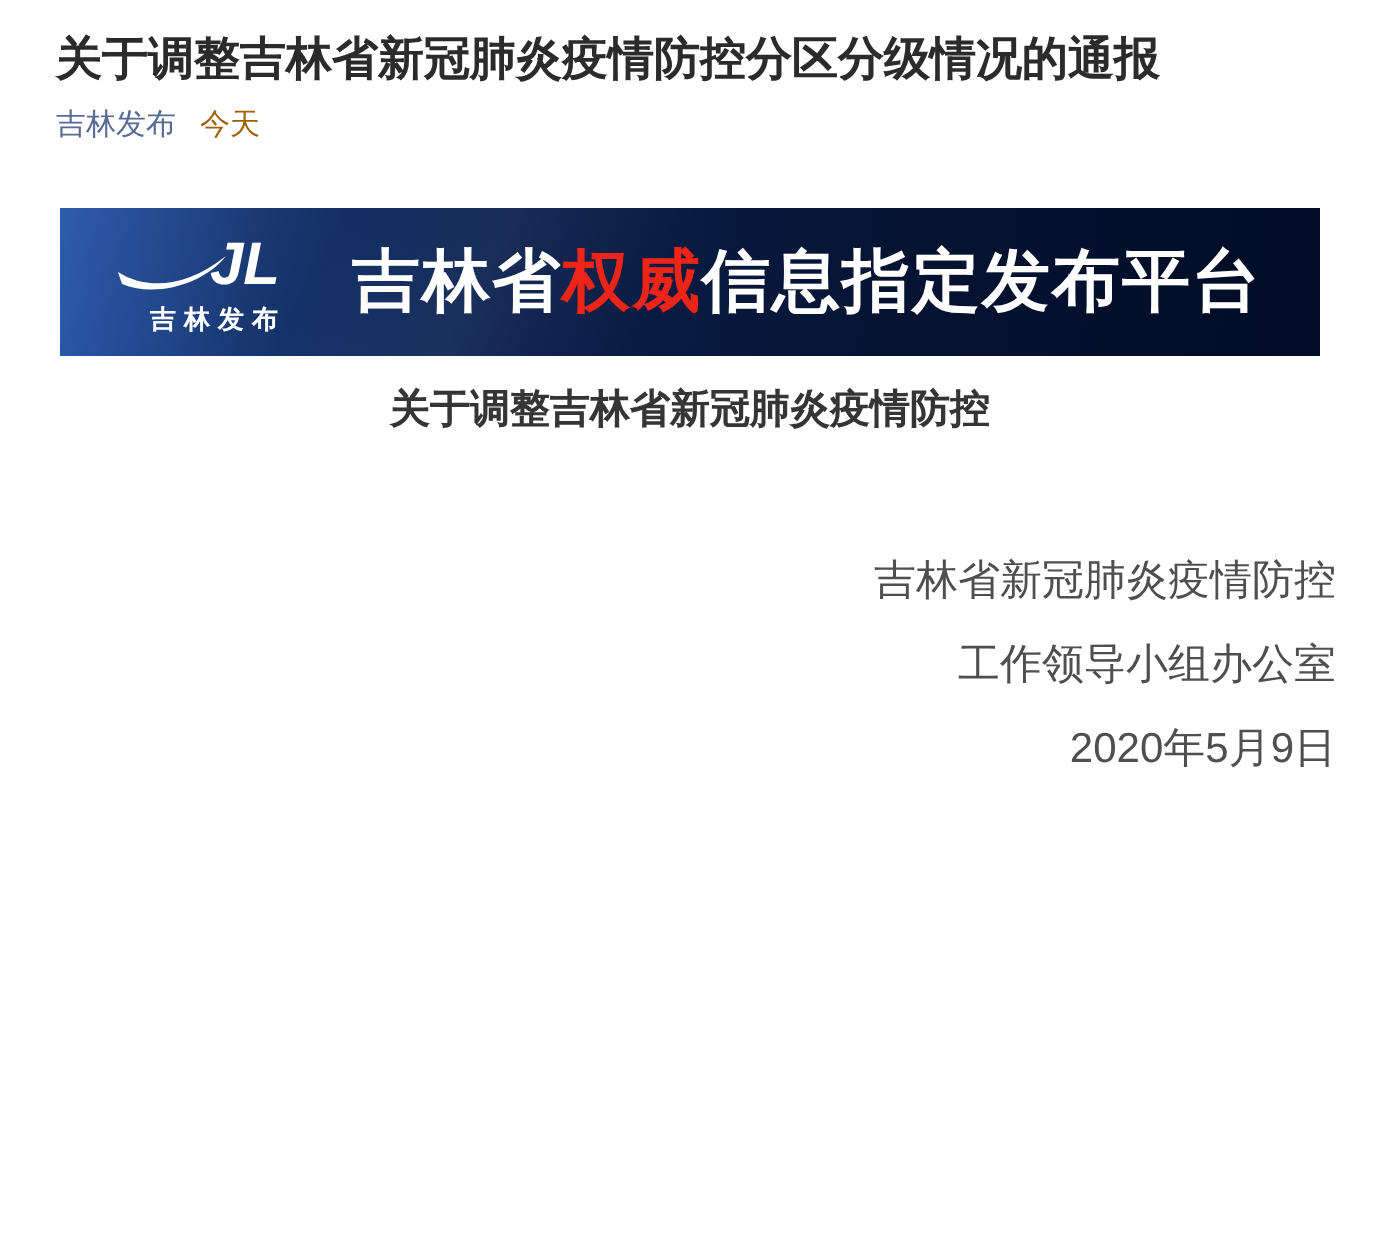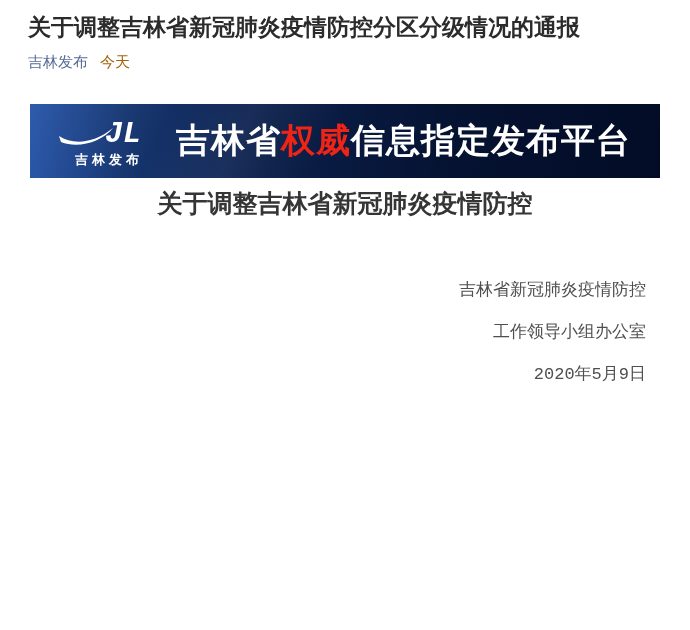--- a/index.html
+++ b/index.html
@@ -2,21 +2,21 @@
 <html><head>
 <meta charset="utf-8">
 <style>
   html, body { margin: 0; padding: 0; }
   .page {
     position: relative;
     width: 690px;
     height: 526px;
     background: #ffffff;
     overflow: hidden;
-    font-family: Liberation Mono, monospace;
+    font-family: Liberation Sans, sans-serif;
   }
   .header { padding: 14px 28px 0 28px; }
   .page-title {
     margin: 0;
     font-size: 23px;
     line-height: 30px;
     font-weight: bold;
     color: #2b2b2b;
   }
   .byline {
@@ -59,41 +59,41 @@
     white-space: nowrap;
     letter-spacing: 1px;
     margin-left: 4px;
     text-align: right;
   }
   .banner-title .hl { color: #ee2417; }
 
   .article-title {
     margin-top: 13px;
     text-align: center;
-    font-size: 25px;
+    font-size: 20px;
     line-height: 29px;
     font-weight: bold;
     color: #353535;
   }
 
   .article-body {
     padding: 0 28px;
     font-size: 17px;
     line-height: 30px;
     color: #474747;
     text-align: justify;
   }
   .article-body p { margin: 13px 0 0 0; text-indent: 2em; }
   .article-body p.first { margin-top: 31px; }
 
   .signature {
     margin-top: 56px;
-    padding: 0 44px;
+    padding: 0 22px;
     text-align: right;
-    font-size: 17px;
+    font-size: 21px;
     color: #4f4f4f;
   }
   .signature .sig-line { line-height: 30px; margin-top: 12px; }
   .signature .sig-line:first-child { margin-top: 0; }
 
   .watermark {
     position: absolute;
     left: 0;
     right: 0;
     top: 594px;

